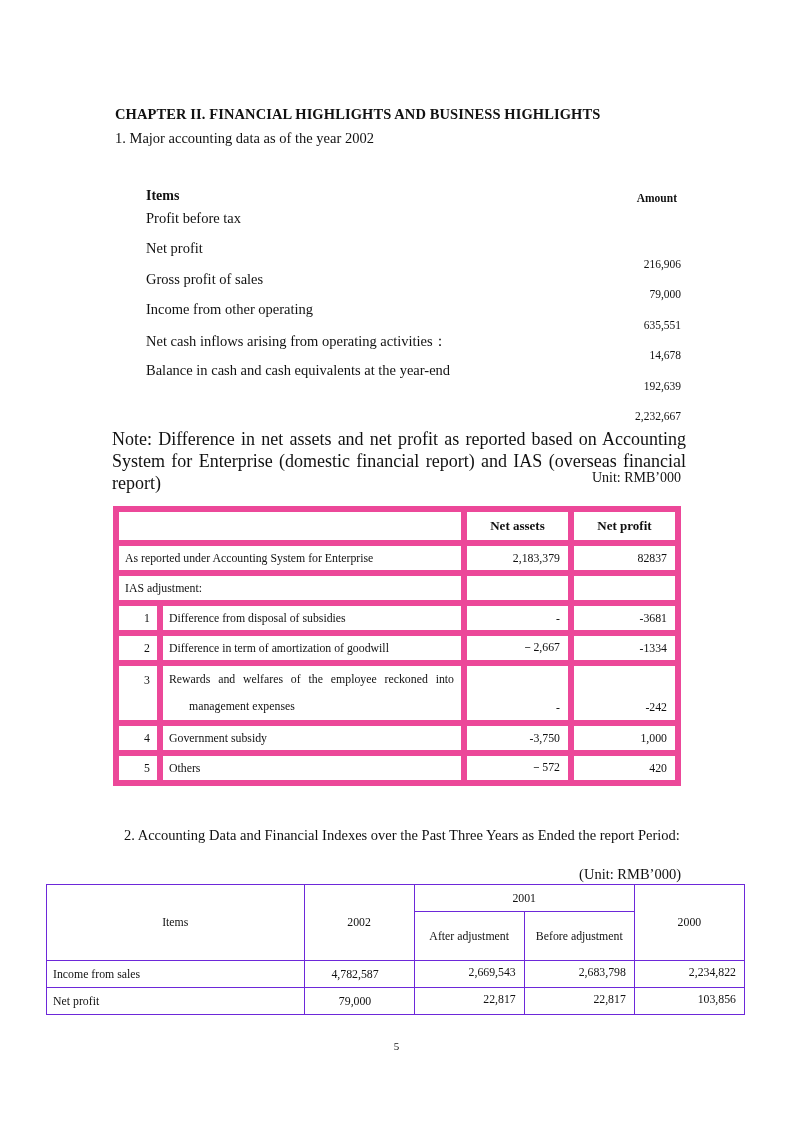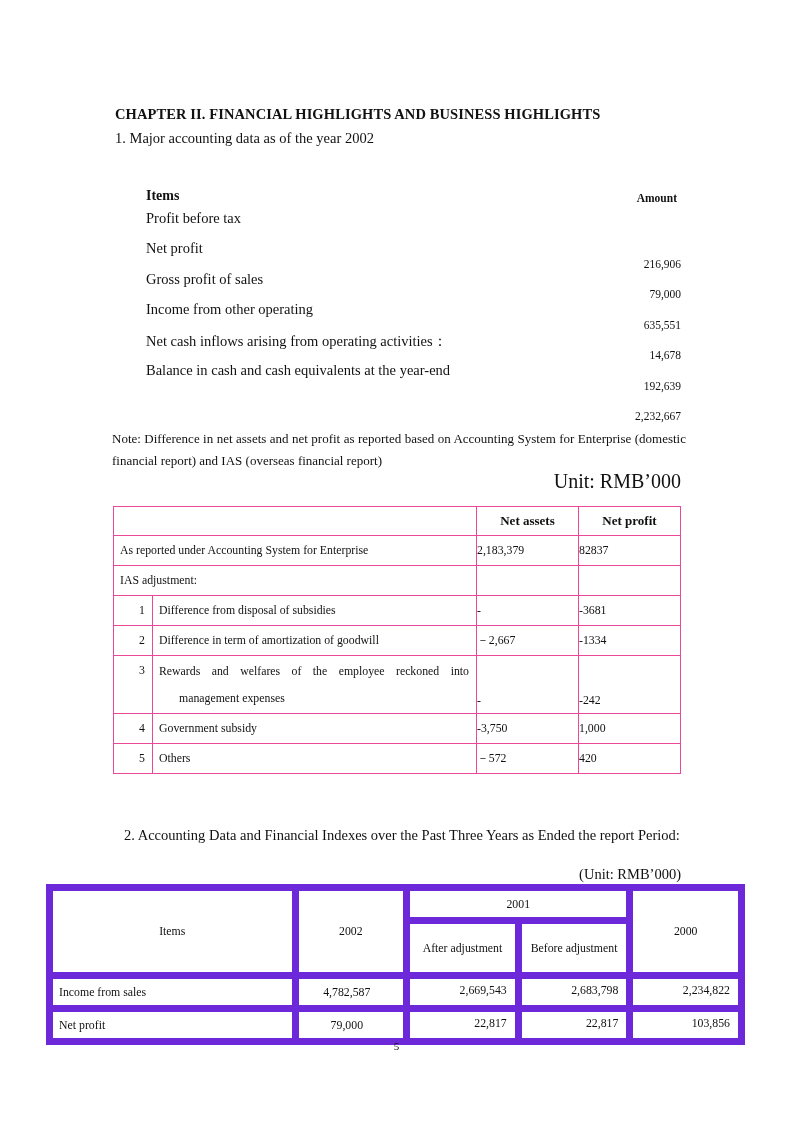--- a/index.html
+++ b/index.html
@@ -46,46 +46,46 @@
   }
   .item-row .value{
     position:absolute; right:0; top:7px;
     font-size:11.5px;
     margin-top:41px;
   }
 
   
   .note-para{
     position:absolute; left:112px; top:428px; width:574px;
-    font-size:13px; line-height:22px; text-align:justify;
+    font-size:18px; line-height:22px; text-align:justify;
   }
   .unit-note-2{
     position:absolute; left:0; top:470px; width:681px;
-    text-align:right; font-size:20px;
+    text-align:right; font-size:14px;
   }
 
   
   table{ border-collapse:collapse; }
   .ias-table{
     position:absolute; left:113px; top:506px;
     width:568px;
     font-size:11.8px;
   }
   .ias-table td, .ias-table th{
-    border:1px solid #ec4899;
+    border:6px solid #ec4899;
     padding:0;
     vertical-align:middle;
   }
   .ias-table th{
     font-weight:bold; font-size:13px; text-align:center;
     height:28px;
   }
   .c-num{ width:31px; text-align:right; padding-right:7px !important; }
   .c-desc{ padding-left:6px !important; }
-  .c-val{ width:93px; padding-right:8px !important; }
+  .c-val{ width:93px; text-align:right; padding-right:8px !important; }
   .r-std{ height:30px; }
   .r-tall{ height:58px; }
   .desc-justify{
     text-align:justify; text-align-last:justify;
     padding:0 7px 0 6px !important; line-height:27px;
   }
   .desc-second{ text-align:left; text-align-last:left;margin-left:20px; }
   .val-bottom{ vertical-align:bottom !important; padding-bottom:5px !important; }
   .desc-span2{ padding-left:6px !important;margin-left:24px; }
 
@@ -97,21 +97,21 @@
   .unit-note-3{
     position:absolute; left:0; top:866px; width:681px;
     text-align:right; font-size:14.5px;
   }
 
   .years-table{
     position:absolute; left:46px; top:884px;
     width:699px; font-size:11.8px;
   }
   .years-table td, .years-table th{
-    border:7px solid #6d28d9; padding:0; vertical-align:middle;
+    border:1px solid #6d28d9; padding:0; vertical-align:middle;
   }
   .yt-items{ width:260px; }
   .yt-y{ width:110px; }
   .yt-head-center{ text-align:center; font-weight:normal; height:26px; }
   .yt-sub{ text-align:center; font-weight:normal; height:48px; line-height:21px; }
   .yt-rowlabel{ text-align:left; padding-left:6px !important; height:26px; }
   .yt-num{ text-align:center; padding-right:8px !important; }
   .yt-num-sub{ text-align:right; padding-right:8px !important; vertical-align:bottom; padding-bottom:3px !important; }
 
   

